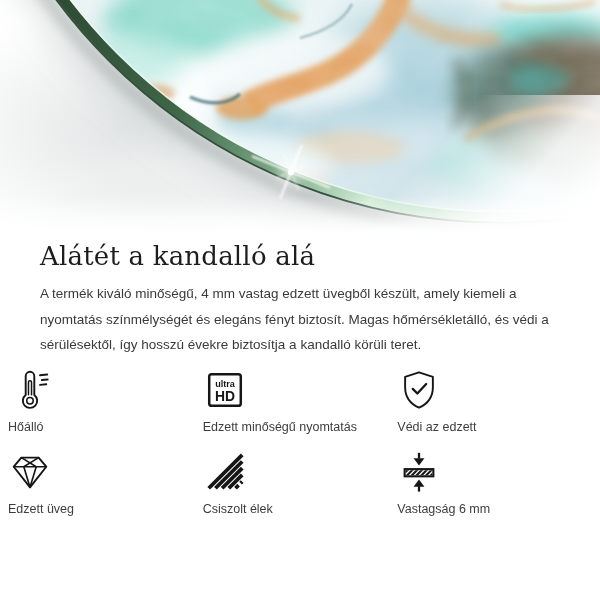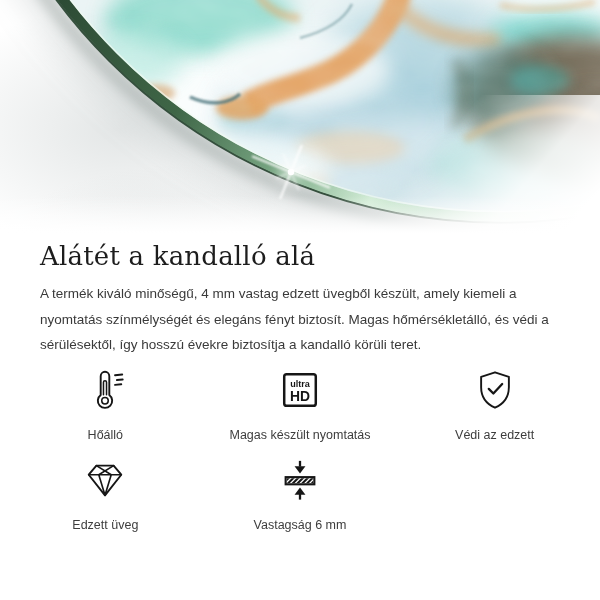--- a/index.html
+++ b/index.html
@@ -4,23 +4,23 @@
 <style>
   html,body{margin:0;padding:0;background:#fff}
   .page{position:relative;width:600px;height:600px;overflow:hidden;background:#fff;font-family:"Liberation Sans",sans-serif}
   .hero{width:600px;height:235px}
   .hero svg{display:block}
   .content{padding:0 40px}
   .page-title{margin:4px 0 0;font-family:"DejaVu Serif","Liberation Serif",serif;font-weight:400;font-size:26px;line-height:34px;color:#1d1d1d;letter-spacing:.2px}
   .h-line{display:block}
   .product-description{margin:8px 0 0;max-width:527px;font-size:13.5px;line-height:25.5px;color:#3a3a3a}
   .features{margin-top:10px;display:grid;grid-template-columns:repeat(3,1fr);row-gap:16px;padding:0 2px;margin-left:-34px;margin-right:-34px}
-  .feature{display:flex;flex-direction:column;align-items:center}
+  .feature{display:flex;flex-direction:column;}
   .ficon{width:44px;height:44px}
-  .flabel{margin-top:16px;font-size:12.5px;color:#3d3d3d;white-space:nowrap}
+  .flabel{margin-top:8px;font-size:12.5px;color:#3d3d3d;white-space:nowrap}
   .st{fill:none;stroke:#161616;stroke-width:2;stroke-linecap:round;stroke-linejoin:round}
   .stripe{stroke:#161616;stroke-width:4;fill:none}
 </style>
 </head>
 <body>
 
 <div class="page">
 
   <div class="hero">
     <svg viewBox="0 0 600 235" width="600" height="235" aria-hidden="true">
@@ -159,39 +159,51 @@
         </svg>
         <span class="flabel">Hőálló</span>
       </div>
 
       <div class="feature">
         <svg class="ficon" viewBox="0 0 46 46" aria-hidden="true">
           <rect class="st" style="stroke-width:2.6" x="6.5" y="6.5" width="33" height="33" rx="2.5"></rect>
           <text x="23" y="20" text-anchor="middle" font-size="9.5" font-weight="600" fill="#161616" font-family="Liberation Sans, sans-serif">ultra</text>
           <text x="23" y="34.5" text-anchor="middle" font-size="14.5" font-weight="700" fill="#161616" font-family="Liberation Sans, sans-serif">HD</text>
         </svg>
-        <span class="flabel">Magas készült nyomtatás</span>
+        <span class="flabel">Edzett minőségű nyomtatás</span>
       </div>
 
       <div class="feature">
         <svg class="ficon" viewBox="0 0 46 46" aria-hidden="true">
           <path class="st" d="M23 4.5 L37.5 9.2 V20 C37.5 30.5 31.6 37.6 23 41.5 C14.4 37.6 8.5 30.5 8.5 20 V9.2 Z"></path>
           <path class="st" style="stroke-width:2.4" d="M16.5 21.8 L21.3 26.6 L30.5 16.8"></path>
         </svg>
         <span class="flabel">Védi az edzett</span>
       </div>
 
       <div class="feature">
         <svg class="ficon" viewBox="0 0 46 46" aria-hidden="true">
           <path class="st" d="M14 8 H32 L40 17.5 L23 39 L6 17.5 Z"></path>
           <path class="st" style="stroke-width:1.7" d="M6 17.5 H40 M14 8 L29.5 17.5 M32 8 L16.5 17.5 M16.5 17.5 L23 39 M29.5 17.5 L23 39"></path>
         </svg>
         <span class="flabel">Edzett üveg</span>
       </div>
 
+      <div class="feature">
+        <svg class="ficon" viewBox="0 0 46 46" aria-hidden="true">
+          <g class="stripe">
+            <path d="M6 40 L41 5"></path>
+            <path d="M13 40 L41 12"></path>
+            <path d="M20 40 L41 19"></path>
+            <path d="M27 40 L41 26"></path>
+            <path d="M34 40 L41 33" stroke-dasharray="4.5 3"></path>
+          </g>
+        </svg>
+        <span class="flabel">Csiszolt élek</span>
+      </div>
 
       <div class="feature">
         <svg class="ficon" viewBox="0 0 46 46" aria-hidden="true">
           <defs>
               <clipPath id="barclip">
                 <rect x="9.2" y="21.2" width="27.6" height="5.2"></rect>
               </clipPath>
             </defs>
           <rect x="8" y="20" width="30" height="7.5" fill="none" stroke="#161616" stroke-width="2.2"></rect>
           <g stroke="#161616" stroke-width="2.2" clip-path="url(#barclip)">

